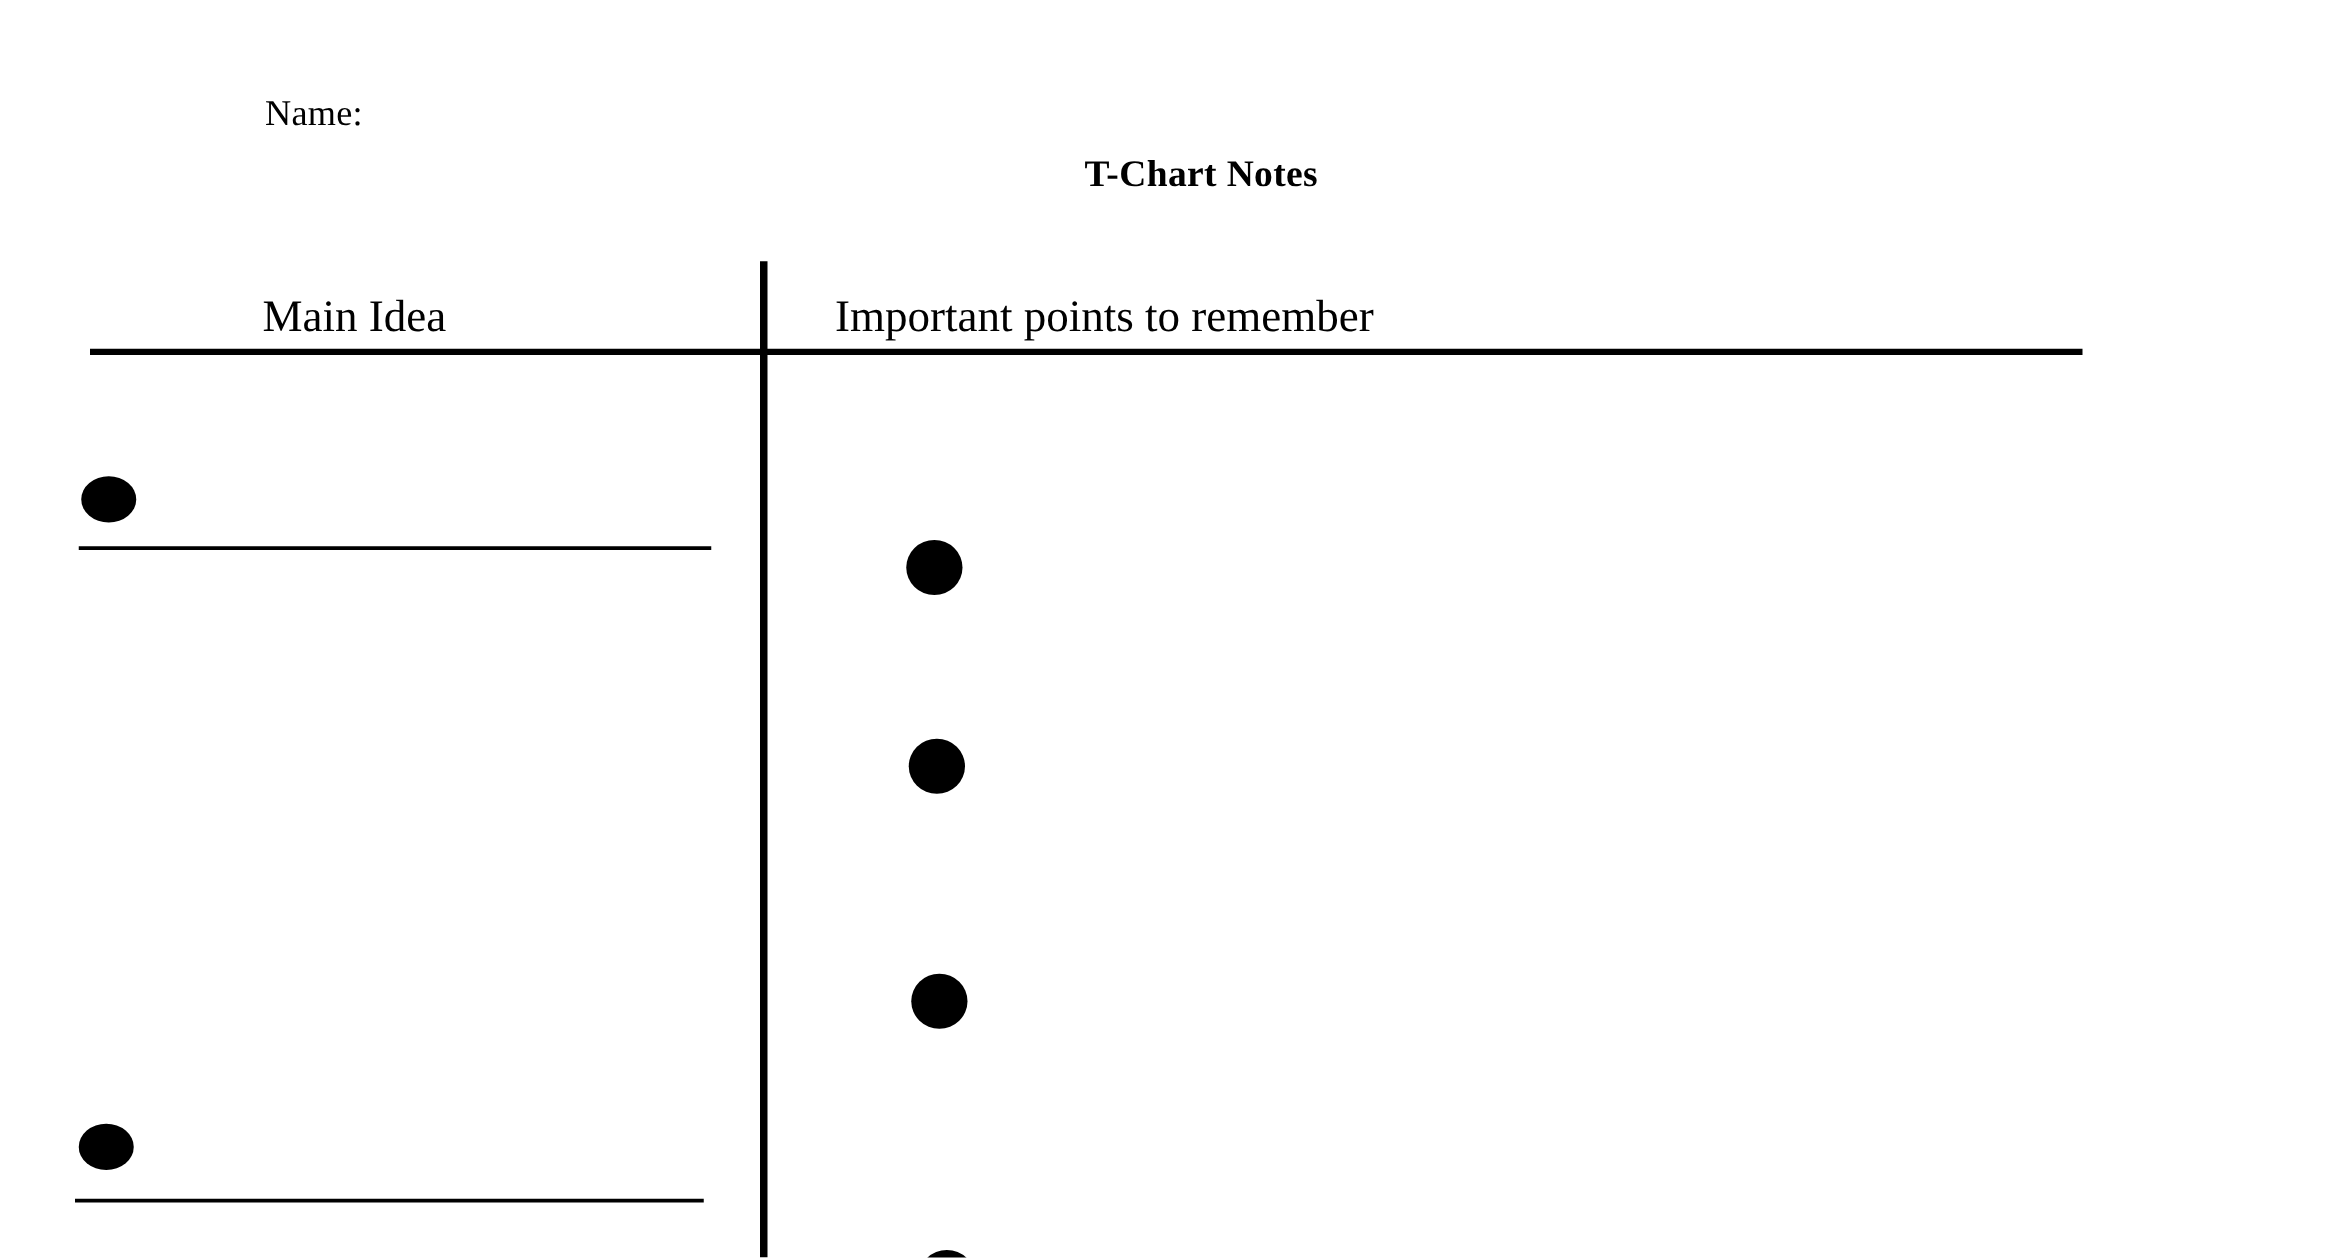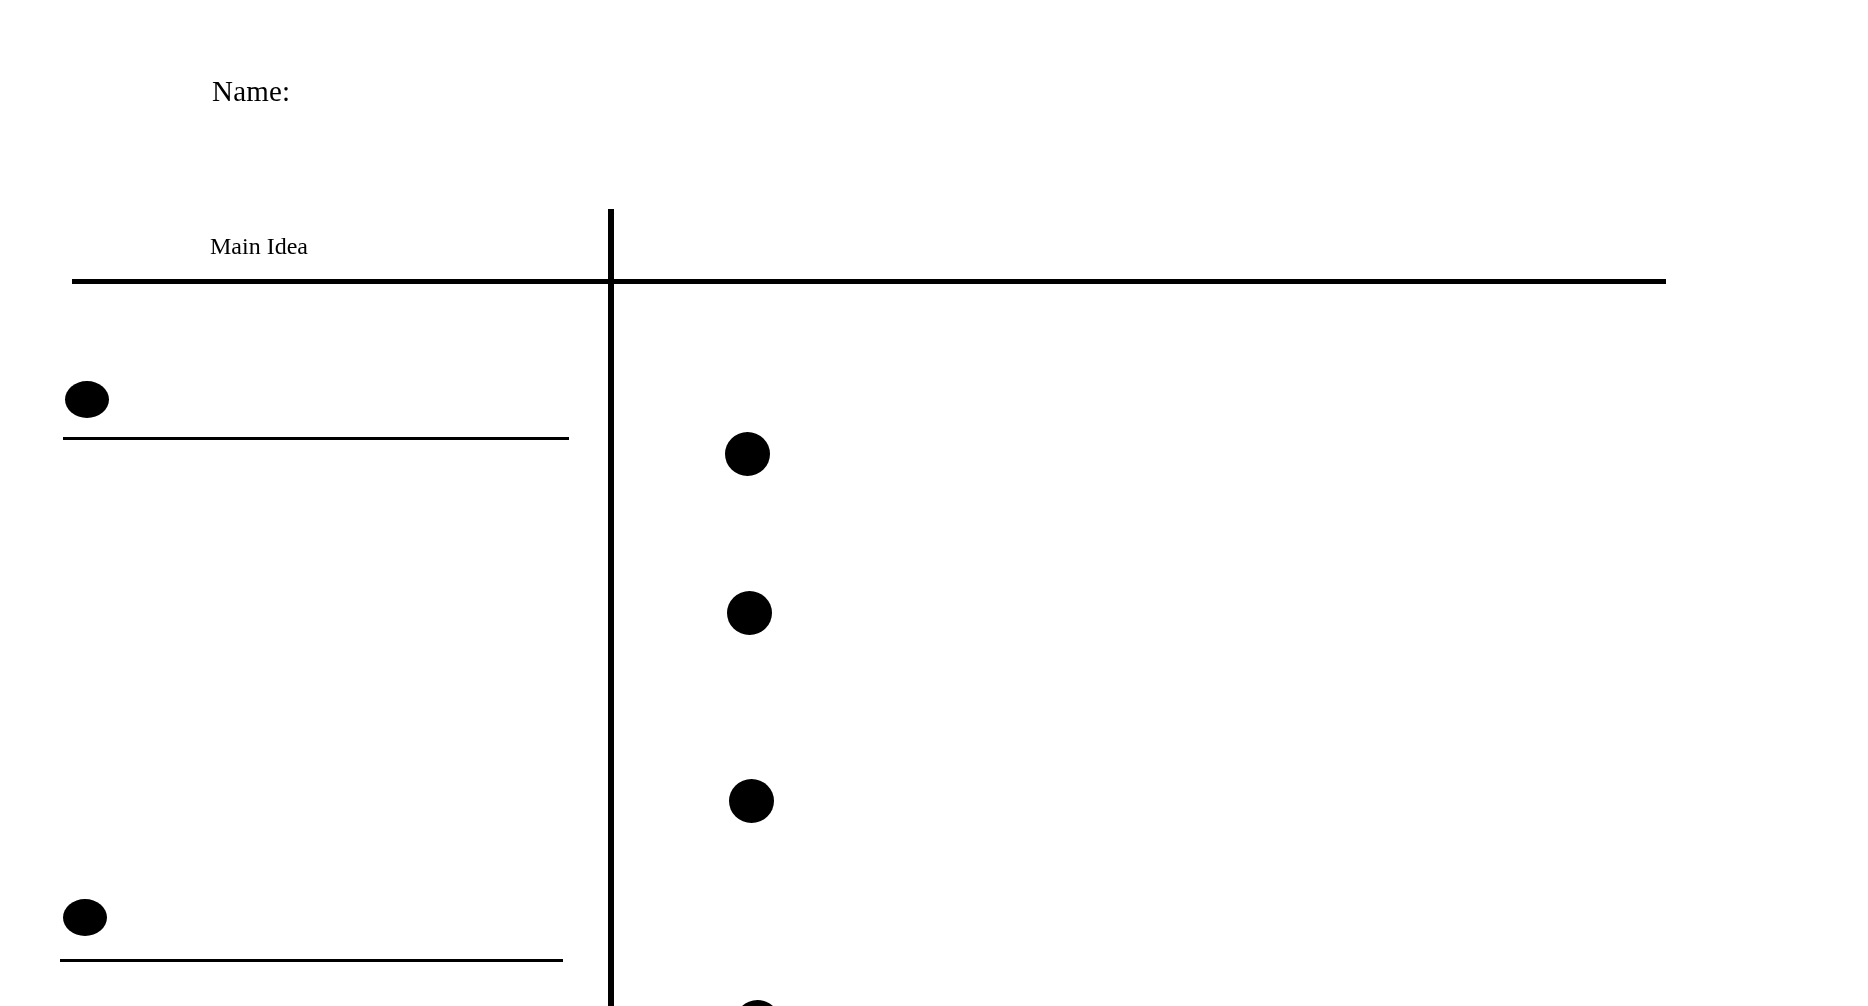--- a/index.html
+++ b/index.html
@@ -44,21 +44,21 @@
     letter-spacing: 0.3px;
   }
   .doc-title .title-inner {
     display: inline-block;
     margin-left: 54px;
   }
 
   
   .col-head {
     position: absolute;
-    font-size: 24px;
+    font-size: 36px;
     line-height: 1.2;
     white-space: nowrap;
   }
   .col-head-left {
     left: 210px;
     top: 232px;
   }
   .col-head-right {
     left: 668px;
     top: 232px;
@@ -115,23 +115,27 @@
   .b-r3 { left: 729px; top: 779px; }
   .b-r4 { left: 735px; top: 1000px; }
 </style>
 </head>
 <body>
 
 <div class="page">
 
   <div class="name-label">Name:</div>
 
+  <div class="doc-title">
+    <span class="title-inner">T-Chart Notes</span>
+  </div>
 
   <div class="col-head col-head-left">Main Idea</div>
 
+  <div class="col-head col-head-right">Important points to remember</div>
 
   <div class="h-rule"></div>
   <div class="v-rule"></div>
 
   <div class="bullet bullet-left b-l1"></div>
   <div class="write-line line-l1"></div>
 
   <div class="bullet bullet-left b-l2"></div>
   <div class="write-line line-l2"></div>
 

